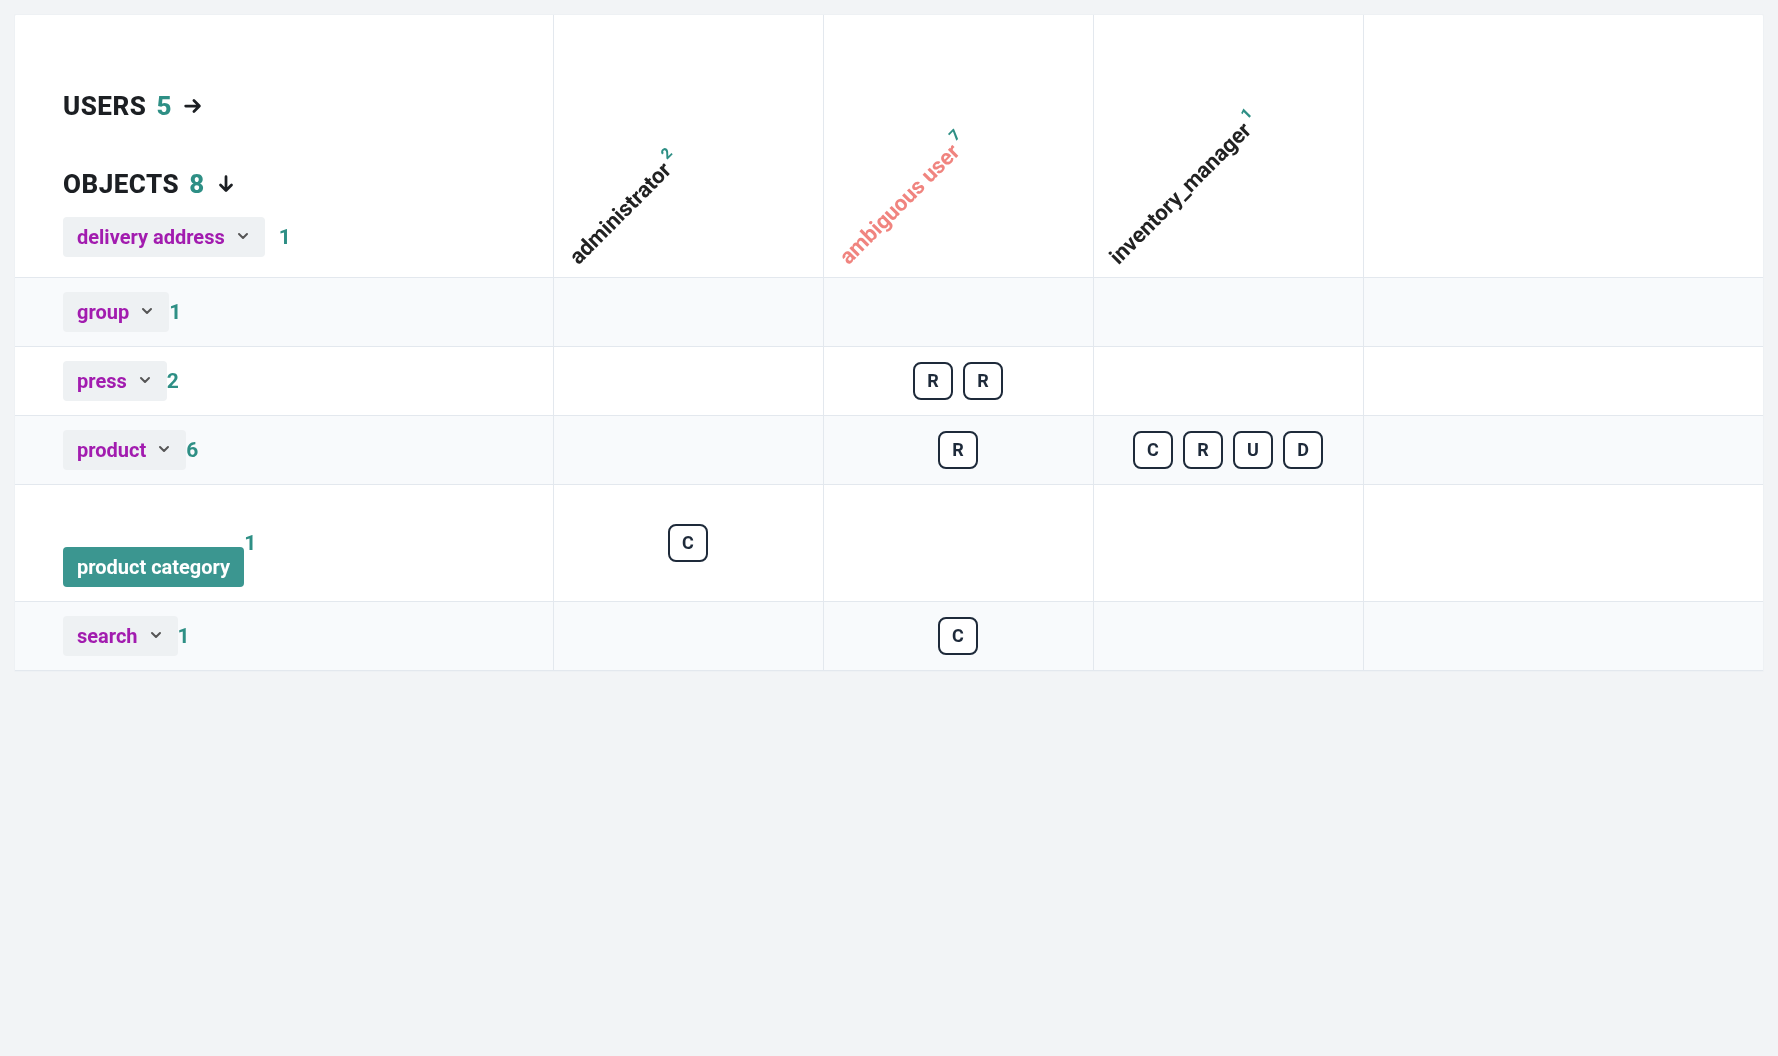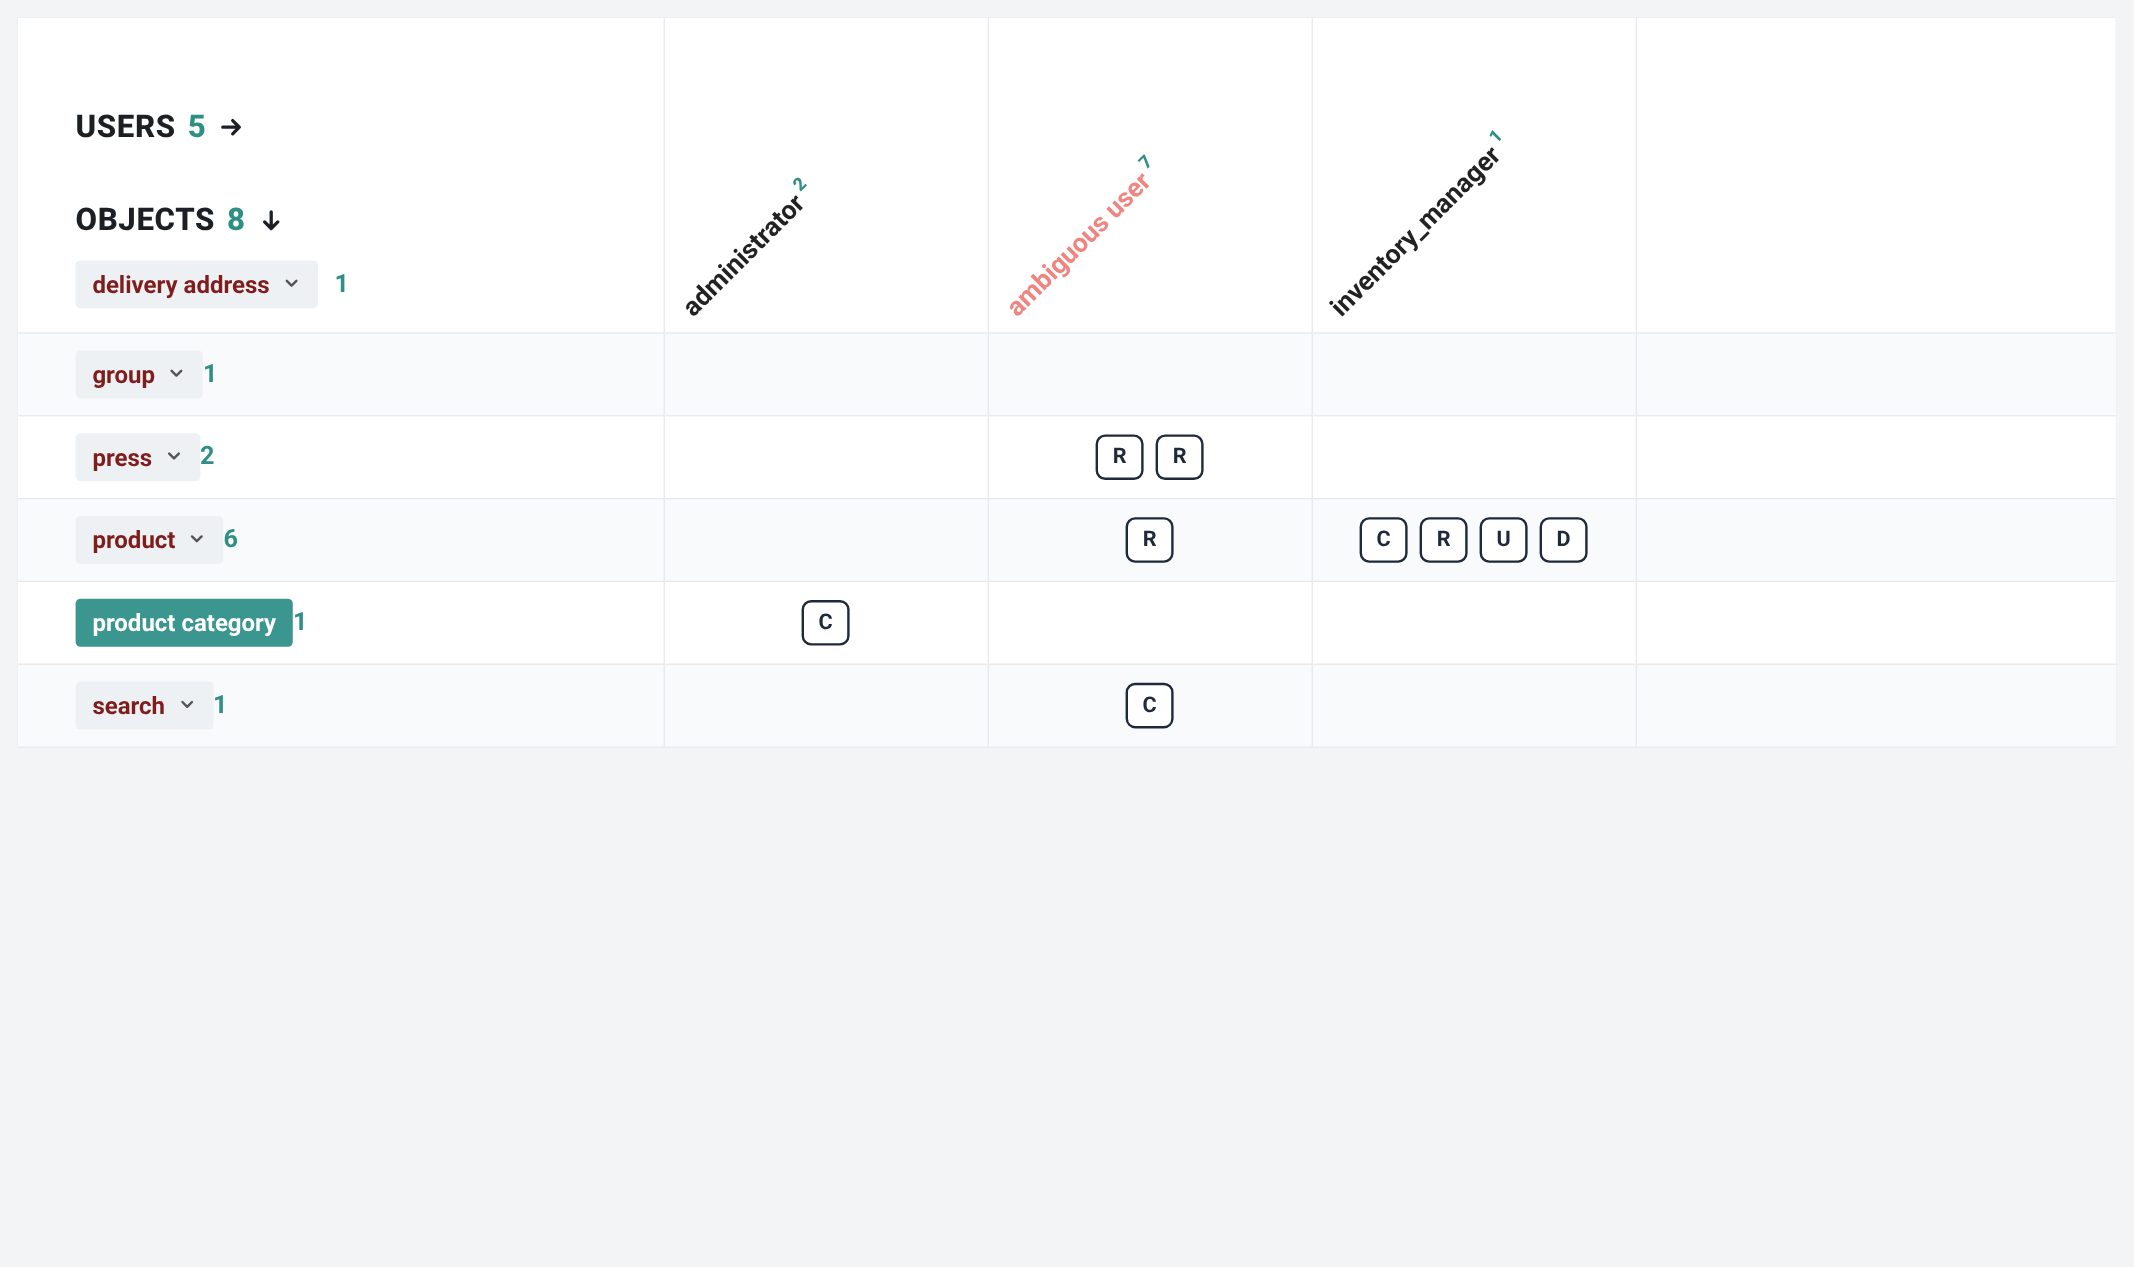--- a/index.html
+++ b/index.html
@@ -97,30 +97,31 @@
   tbody tr:nth-child(odd)  td { background: #f8fafc; }
   tbody tr:nth-child(even) td { background: #ffffff; }
   td.obj-cell { padding: 14px 48px; }
   .obj-row { display: flex; align-items: center; }
 
   .chip {
     display: inline-flex;
     align-items: center;
     gap: 10px;
     background: #eef1f3;
-    color: #7f1d1d;
+    color: #a21caf;
     font-weight: 700;
     font-size: 20px;
     padding: 8px 14px;
     border-radius: 4px;
     cursor: pointer;
   }
   .chip.selected {
     background: #3b9690;
     color: #fff;
+    margin-top: 48px;
   }
   .chip .chev svg path { stroke: #555; }
 
   .obj-count {
     color: #2e8f85;
     font-size: 21px;
     font-weight: 700;
   }
 
   

